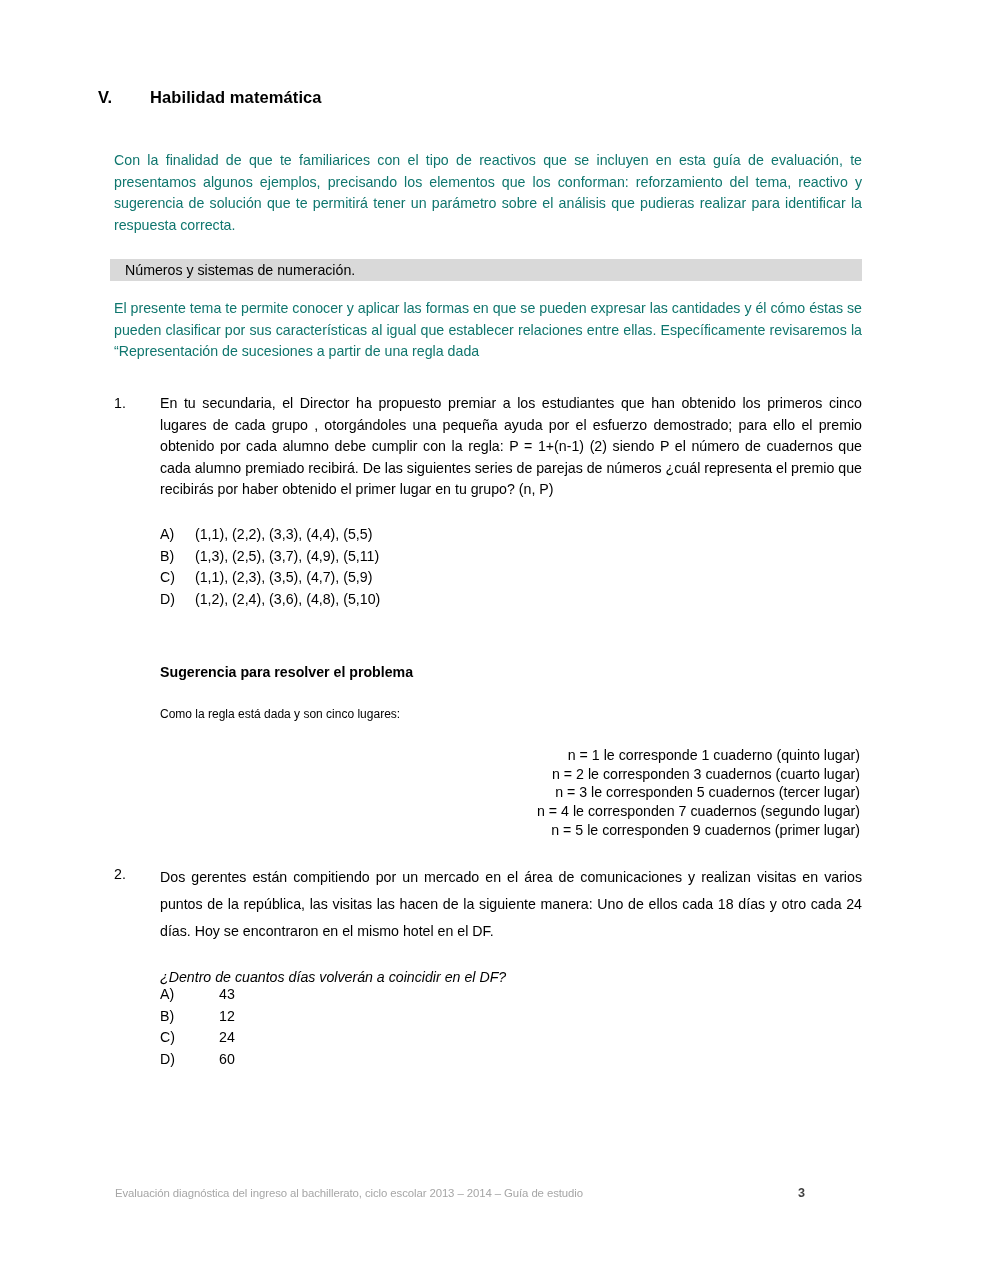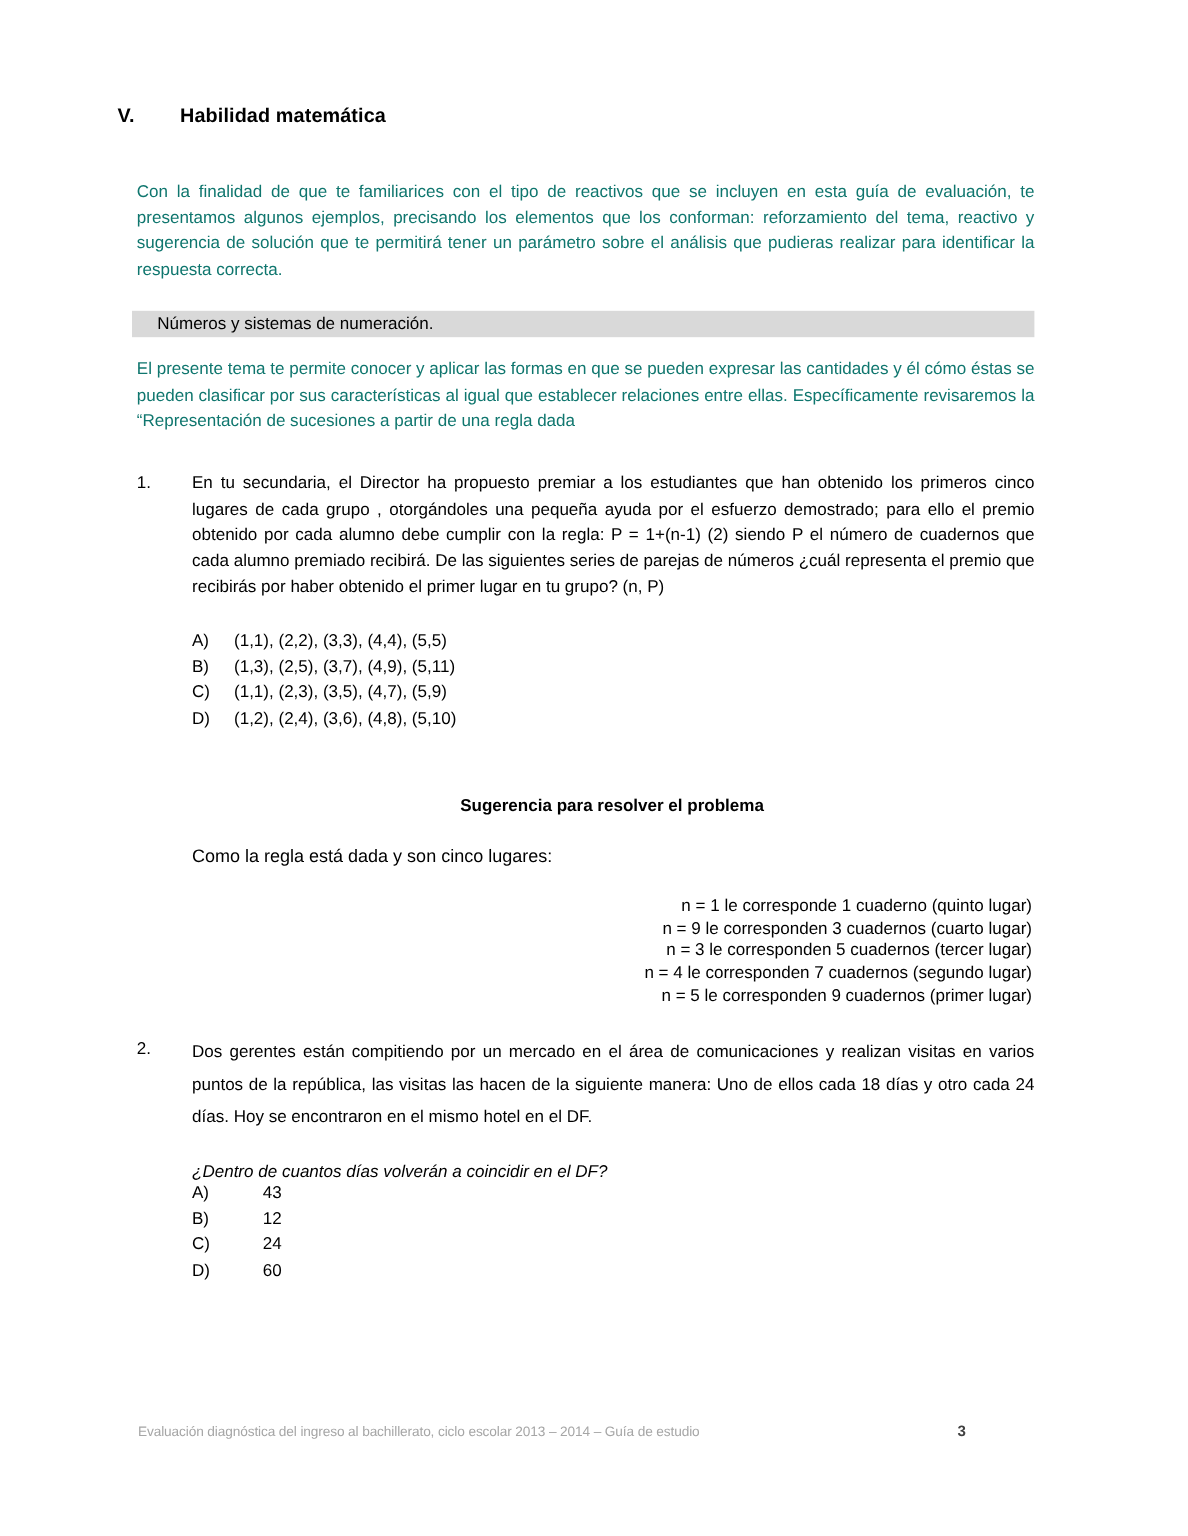--- a/index.html
+++ b/index.html
@@ -57,25 +57,24 @@
     position: absolute;
     left: 110px;
     top: 259px;
     width: 752px;
     height: 22px;
     background: #d9d9d9;
     display: flex;
     align-items: center;
   }
   .topic-bar .topic-label {
-    padding-left: 5px;
+    padding-left: 15px;
     font-size: 14.2px;
     line-height: 16px;
     white-space: nowrap;
-    margin-left: 16px;
   }
 
   
   .question {
     position: absolute;
     left: 114px;
     width: 748px;
   }
   .q1 { top: 393px; }
   .q2 { top: 864px; }
@@ -135,25 +134,24 @@
   .suggestion {
     position: absolute;
     left: 160px;
     top: 662px;
     width: 700px;
   }
   .suggestion .sug-title {
     font-size: 14.2px;
     font-weight: bold;
     line-height: 20px;
-    text-align: center;
   }
   .suggestion .sug-intro {
     margin-top: 22px;
-    font-size: 15px;
+    font-size: 12px;
     line-height: 20px;
   }
   .suggestion .sug-lines {
     margin-top: 22px;
     font-size: 14.2px;
     line-height: 18.7px;
     text-align: right;
   }
   .suggestion .sug-line { white-space: nowrap; }
 
@@ -219,21 +217,21 @@
       <span class="opt-letter">D)</span>
       <span class="opt-text">(1,2), (2,4), (3,6), (4,8), (5,10)</span>
     </div>
   </div>
 
   <div class="suggestion">
     <div class="sug-title">Sugerencia para resolver el problema</div>
     <div class="sug-intro">Como la regla está dada y son cinco lugares:</div>
     <div class="sug-lines">
       <div class="sug-line">n = 1 le corresponde 1 cuaderno (quinto lugar)</div>
-      <div class="sug-line">n = 9 le corresponden 3 cuadernos (cuarto lugar)</div>
+      <div class="sug-line">n = 2 le corresponden 3 cuadernos (cuarto lugar)</div>
       <div class="sug-line">n = 3 le corresponden 5 cuadernos (tercer lugar)</div>
       <div class="sug-line">n = 4 le corresponden 7 cuadernos (segundo lugar)</div>
       <div class="sug-line">n = 5 le corresponden 9 cuadernos (primer lugar)</div>
     </div>
   </div>
 
   <div class="question q2">
     <span class="qnum">2.</span>
     <div class="qtext"><span>Dos gerentes están compitiendo por un mercado en el área de comunicaciones y realizan visitas en varios puntos de la república, las visitas las hacen de la siguiente manera: Uno de ellos cada 18 días y otro cada 24 días. Hoy se encontraron en el mismo hotel en el DF.</span><span class="followup">¿Dentro de cuantos días volverán a coincidir en el DF?</span></div>
   </div>

